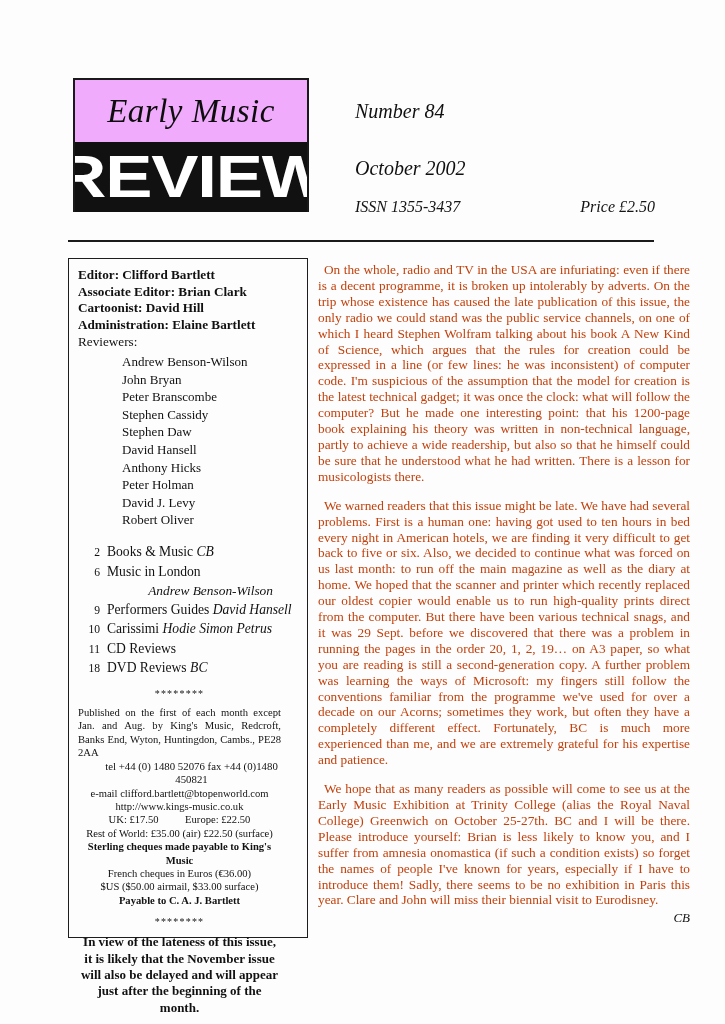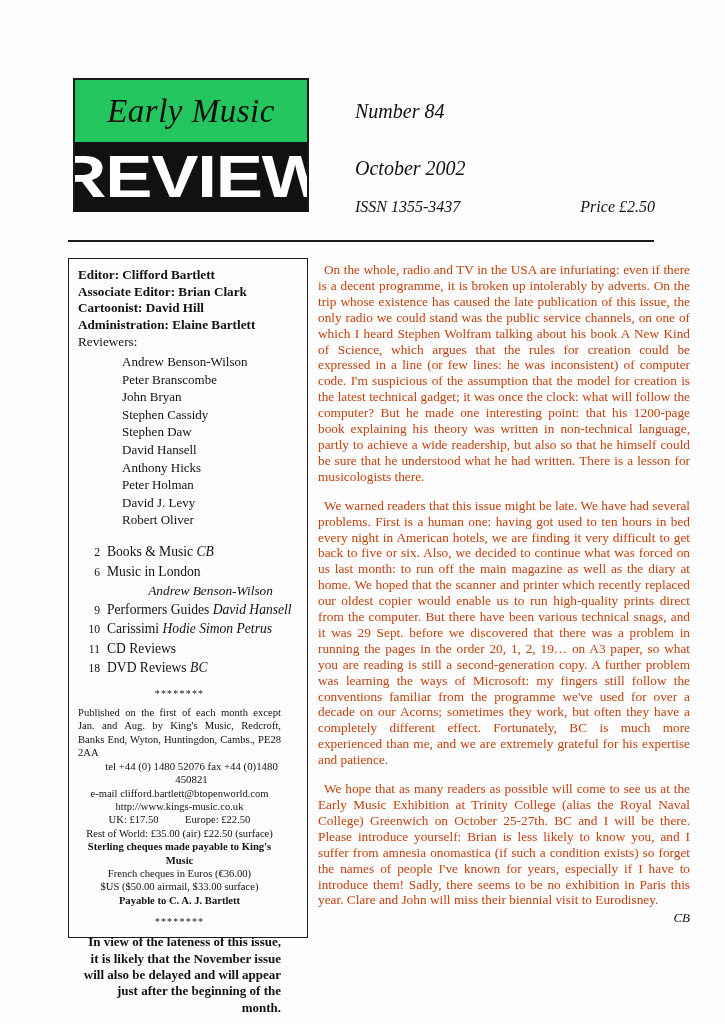--- a/index.html
+++ b/index.html
@@ -33,21 +33,21 @@
   }
 
   .logo-box {
     position: absolute;
     left: 73px;
     top: 78px;
     width: 236px;
     height: 134px;
     border: 2px solid #1a1a1a;
     box-sizing: border-box;
-    background: #22c55e;
+    background: #f0abfc;
   }
   .logo-early-music {
     position: absolute;
     left: 0; top: 0;
     width: 100%;
     height: 62px;
     display: flex;
     align-items: center;
     justify-content: center;
     font-family: "Liberation Serif", "DejaVu Serif", serif;
@@ -199,21 +199,21 @@
     line-height: 13.4px;
   }
   .pubinfo .bold { font-weight: bold; }
   .pubinfo .tel { font-size: 10.8px; margin-left: 24px; }
 
   .notice {
     margin-top: 4px;
     font-weight: bold;
     font-size: 13px;
     line-height: 16.4px;
-    text-align: right;
+    text-align: center;
   }
 
   .col-right {
     position: absolute;
     left: 318px;
     top: 262px;
     width: 372px;
   }
   .col-right p {
     margin: 0 0 13px 0;
@@ -260,22 +260,22 @@
   <div class="col-left">
 
     <div class="staff">
       <div class="role">Editor: Clifford Bartlett</div>
       <div class="role">Associate Editor: Brian Clark</div>
       <div class="role">Cartoonist: David Hill</div>
       <div class="role">Administration: Elaine Bartlett</div>
       <div class="reviewers-label">Reviewers:</div>
       <ul class="reviewer-list">
         <li>Andrew Benson-Wilson</li>
+        <li>John Bryan</li>
         <li>Peter Branscombe</li>
-        <li>John Bryan</li>
         <li>Stephen Cassidy</li>
         <li>Stephen Daw</li>
         <li>David Hansell</li>
         <li>Anthony Hicks</li>
         <li>Peter Holman</li>
         <li>David J. Levy</li>
         <li>Robert Oliver</li>
       </ul>
     </div>
 

